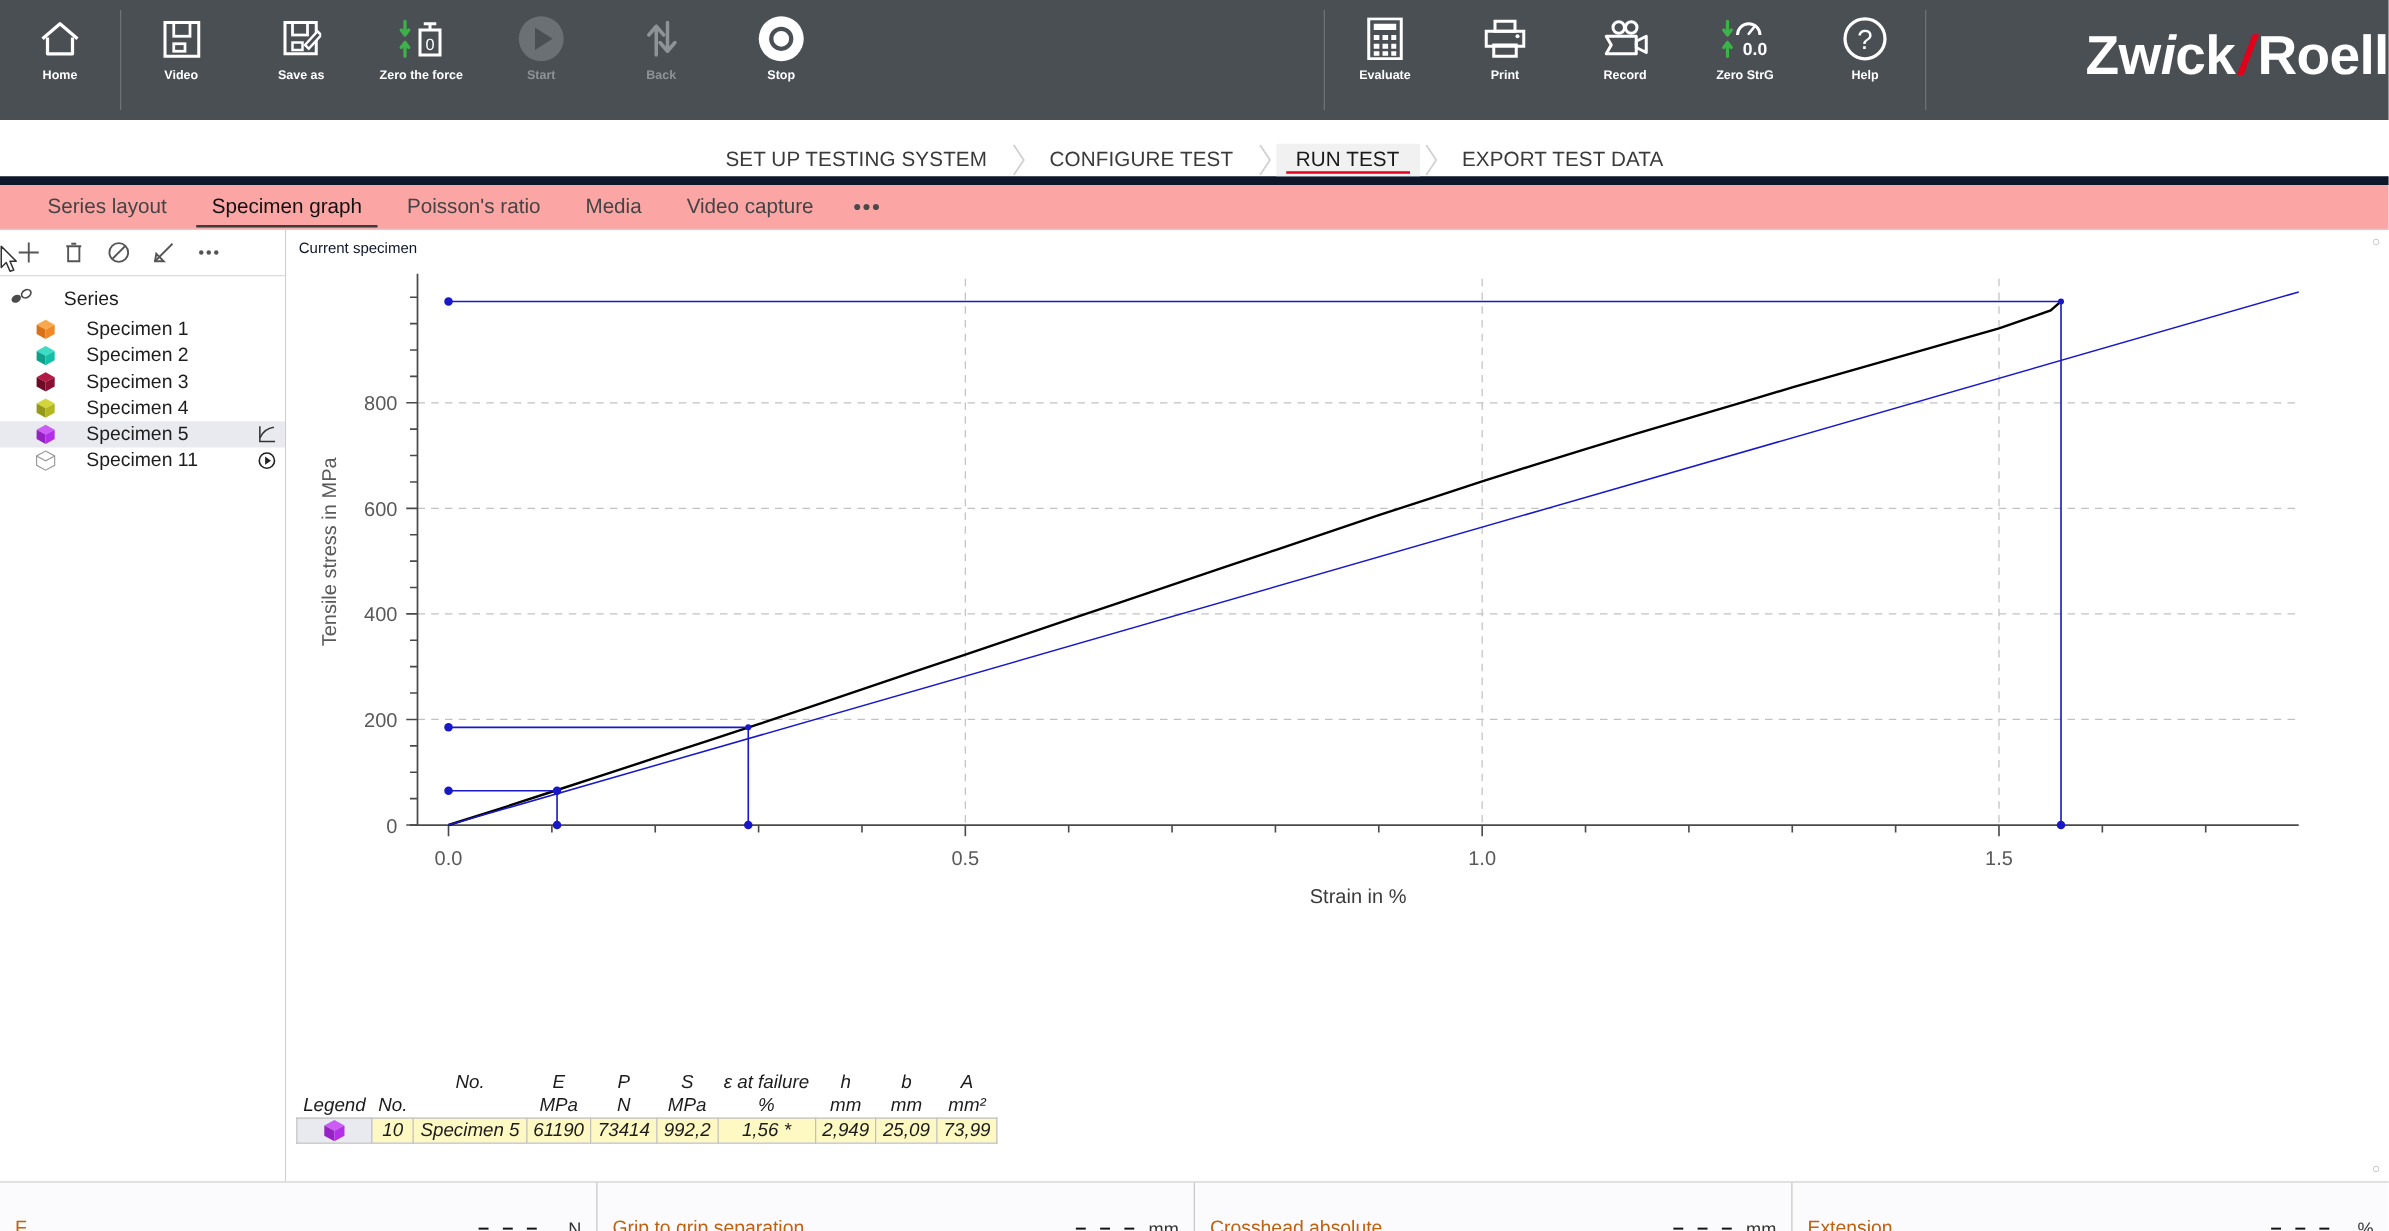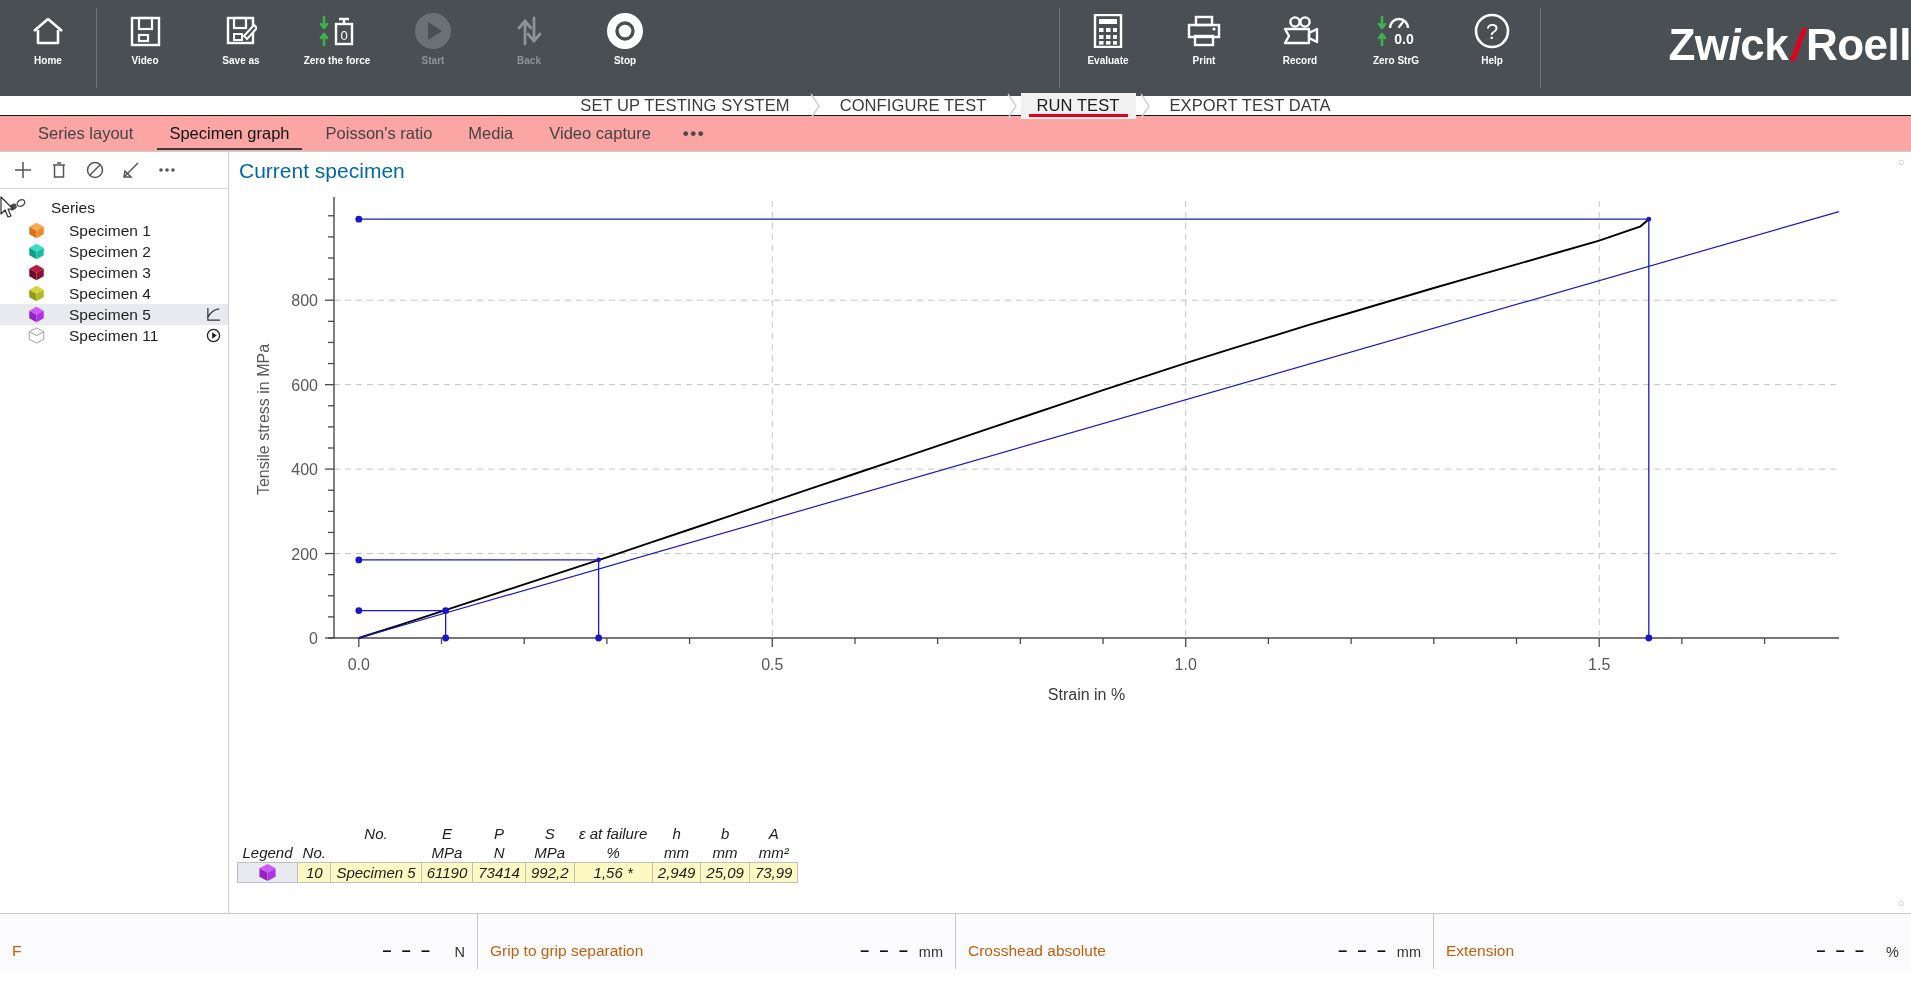--- a/index.html
+++ b/index.html
@@ -48,24 +48,24 @@
     display: flex; align-items: center; justify-content: flex-end;
     font-size: 44px; font-weight: bold; letter-spacing: -0.5px;
     padding-bottom: 6px;
   }
   .brand .slash { color: #e2001a; font-style: italic; padding: 0 3px; }
   .brand .zw { font-style: normal; }
   .brand .i { font-style: italic; }
 
   
   .breadcrumb-bar {
-    height: 20px;
+    height: 52px;
     background: #ffffff;
-    border-bottom: 1px solid #0f172a;
-    display: flex; align-items: center; justify-content: center;
+    border-bottom: 7px solid #0f172a;
+    display: flex; align-items: flex-end; justify-content: center;
     position: relative;
   }
   .bc-wrap { display: flex; align-items: stretch; }
   .bc-item {
     display: flex; align-items: center;
     padding: 0 16px;
     font-size: 16.5px; color: #3a3a3a;
     cursor: pointer; position: relative;
     letter-spacing: 0.1px;
   }
@@ -152,21 +152,21 @@
 
   
   .chartpanel {
     flex: 1 1 auto;
     display: flex; flex-direction: column;
     background: #ffffff;
     position: relative;
     overflow: hidden;
   }
   .chart-title {
-    font-size: 21px; color: #0369a1;
+    font-size: 12px; color: #0f172a;
     padding: 7px 0 0 10px;
   }
   .chart-host {
     flex: 1 1 auto; position: relative;
     min-height: 0;
   }
   .chart-host svg { display: block; }
   .collapse-dot {
     position: absolute; right: 4px; top: 4px;
     width: 12px; height: 12px; color: #b0b0b0; font-size: 11px;

